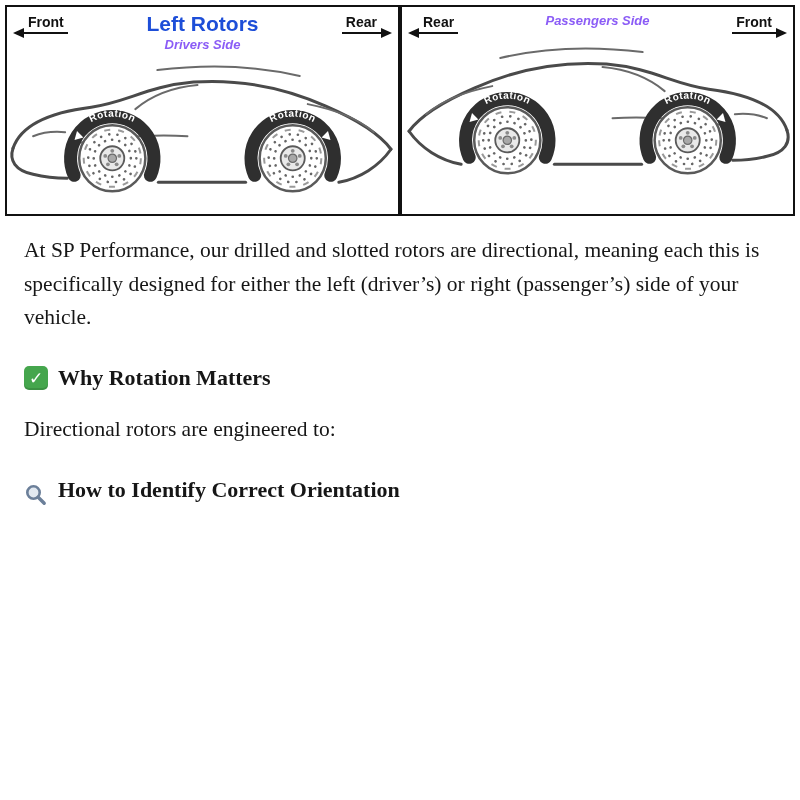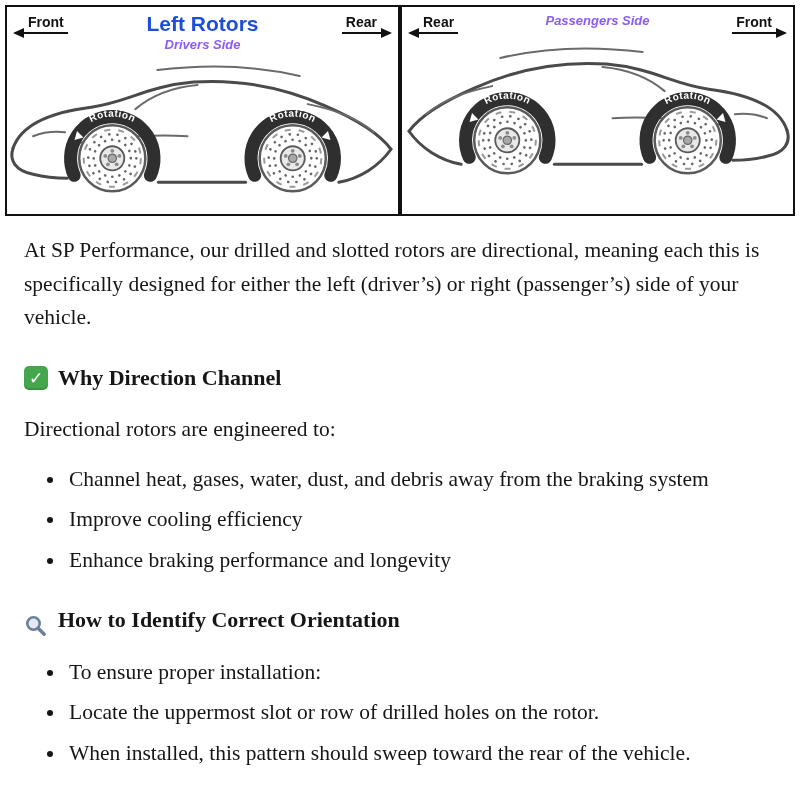--- a/index.html
+++ b/index.html
@@ -140,38 +140,28 @@
     </svg>
   </div>
 </div>
 
 <div class="content">
 
   <p>At SP Performance, our drilled and slotted rotors are directional, meaning each this is specifically designed for either the left (driver’s) or right (passenger’s) side of your vehicle.</p>
 
   <div class="sec-head bold">
     <span class="check-icon">✓</span>
-    <span>Why Direction Channel</span>
+    <span>Why Rotation Matters</span>
   </div>
 
   <p>Directional rotors are engineered to:</p>
 
-  <ul class="bullets">
-    <li>Channel heat, gases, water, dust, and debris away from the braking system</li>
-    <li>Improve cooling efficiency</li>
-    <li>Enhance braking performance and longevity</li>
-  </ul>
 
   <div class="sec-head normal">
     <svg class="mag-icon" width="24" height="24" viewBox="0 0 24 24" aria-hidden="true">
       <circle cx="9.5" cy="9.5" r="6.2" fill="rgba(150,175,205,0.28)" stroke="#6b7f99" stroke-width="2.6"></circle>
       <line x1="14.2" y1="14.2" x2="20.2" y2="20.2" stroke="#6b7f99" stroke-width="3.4" stroke-linecap="round"></line>
     </svg>
     <span>How to Identify Correct Orientation</span>
   </div>
 
-  <ul class="bullets">
-    <li>To ensure proper installation:</li>
-    <li>Locate the uppermost slot or row of drilled holes on the rotor.</li>
-    <li>When installed, this pattern should sweep toward the rear of the vehicle.</li>
-  </ul>
 
 </div>
 
 </body></html>

